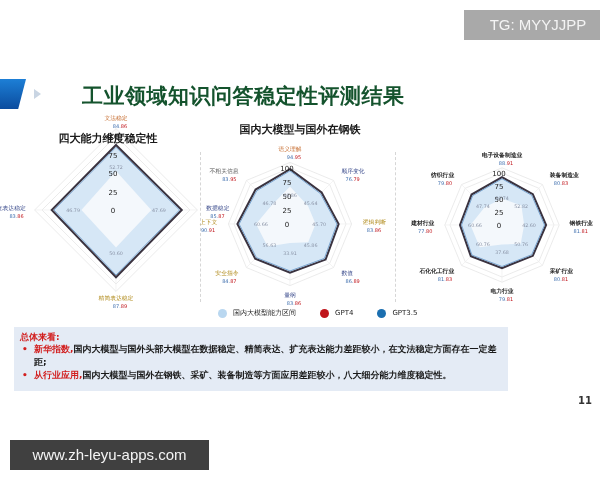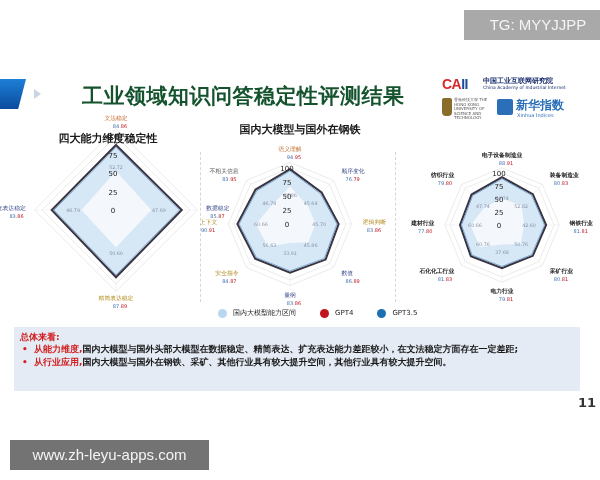--- a/index.html
+++ b/index.html
@@ -6,21 +6,21 @@
   html, body { width: 600px; height: 480px; background: #ffffff; overflow: hidden; }
   body { position: relative; font-family: "DejaVu Sans", "Liberation Sans", sans-serif; color: #222; }
 
   .watermark-top {
     position: absolute; left: 464px; top: 10px; width: 148px; height: 30px;
     background: #a9a9a9; color: #f4f4f4; font-size: 15px; line-height: 30px;
     text-align: center; font-family: "Liberation Sans", sans-serif;
   }
   .watermark-bottom {
     position: absolute; left: 10px; top: 440px; width: 199px; height: 30px;
-    background: #737373; color: #f4f4f4; font-size: 15px; line-height: 30px;
+    background: #404040; color: #f4f4f4; font-size: 15px; line-height: 30px;
     text-align: center; font-family: "Liberation Sans", sans-serif;
   }
 
   .slide { position: absolute; left: 0; top: 68px; width: 600px; height: 346px; background: #ffffff; }
 
   .title-accent {
     position: absolute; left: 0; top: 11px; width: 26px; height: 30px;
     background: linear-gradient(180deg, #1d7fd6, #0b4c9e);
     clip-path: polygon(0 0, 100% 0, 70% 100%, 0 100%);
   }
@@ -49,49 +49,39 @@
   .chart-title { position: absolute; top: 0; left: 0; width: 100%; text-align: center; font-size: 11px; font-weight: bold; color: #1a1a1a; }
   .chart svg { position: absolute; left: 0; top: 0; overflow: visible; }
 
   .divider { position: absolute; top: 84px; height: 150px; border-left: 1px dashed #d6d6d6; }
 
   .legend { position: absolute; left: 218px; top: 238px; height: 14px; display: flex; align-items: center; gap: 24px; font-size: 7px; color: #222; }
   .legend-item { display: flex; align-items: center; gap: 6px; }
   .legend-dot { width: 9px; height: 9px; border-radius: 50%; }
 
   .summary {
-    position: absolute; left: 14px; top: 259px; width: 566px; height: 64px;
+    position: absolute; left: 14px; top: 259px; width: 494px; height: 64px;
     background: #e4ebf5; padding: 4px 6px;
   }
   .summary-heading { font-size: 9px; font-weight: bold; color: #d21f1f; line-height: 12px; }
   .summary-bullet { position: relative; font-size: 9px; font-weight: bold; color: #1a1a1a; line-height: 13px; padding-left: 14px; }
   .summary-bullet .dot { position: absolute; left: 2px; top: 0; color: #d21f1f; }
   .summary-bullet .hl { color: #d21f1f; }
-  .page-num { position: absolute; left: 578px; top: 327px; font-size: 13px; font-weight: bold; color: #333; }
+  .page-num { position: absolute; left: 578px; top: 327px; font-size: 10px; font-weight: bold; color: #333; }
 </style>
 </head>
 <body>
 
 <div class="watermark-top">TG: MYYJJPP</div>
 
 <div class="slide">
   <div class="title-accent"></div>
   <div class="title-arrow"></div>
   <div class="slide-title">工业领域知识问答稳定性评测结果</div>
 
-  <div class="logos">
-    <div class="caii-logo">CA<span>II</span></div>
-    <div class="caii-cn">中国工业互联网研究院</div>
-    <div class="caii-en">China Academy of Industrial Internet</div>
-    <div class="hkust-logo"></div>
-    <div class="hkust-text">香港科技大學 THE HONG KONG UNIVERSITY OF SCIENCE AND TECHNOLOGY</div>
-    <div class="xinhua-box"></div>
-    <div class="xinhua-cn">新华指数</div>
-    <div class="xinhua-en">Xinhua Indices</div>
-  </div>
 
   <div class="chart" id="chart0" style="left:8px;width:200px;height:182px;">
       <svg width="200" height="182" viewBox="0 0 200 182">
         <polygon points="108,71.5 126.5,90 108,108.5 89.5,90" fill="none" stroke="#e6e6e6" stroke-width="0.8"></polygon>
         <polygon points="108,53 145,90 108,127 71,90" fill="none" stroke="#e6e6e6" stroke-width="0.8"></polygon>
         <polygon points="108,34.5 163.5,90 108,145.5 52.5,90" fill="none" stroke="#e6e6e6" stroke-width="0.8"></polygon>
         <polygon points="108,16 182,90 108,164 34,90.00000000000001" fill="none" stroke="#e6e6e6" stroke-width="0.8"></polygon>
         <polygon points="108,8.599999999999994 189.4,90 108,171.4 26.599999999999994,90.00000000000001" fill="none" stroke="#e6e6e6" stroke-width="0.8"></polygon>
         <line x1="108" y1="90" x2="108" y2="8.599999999999994" stroke="#ececec" stroke-width="0.6"></line>
         <line x1="108" y1="90" x2="189.4" y2="90" stroke="#ececec" stroke-width="0.6"></line>
@@ -241,24 +231,24 @@
     <div class="legend-item">
       <span class="legend-dot" style="background:#1b6fb0"></span>
       <span>GPT3.5</span>
     </div>
   </div>
 
   <div class="summary">
     <div class="summary-heading">总体来看:</div>
     <div class="summary-bullet">
       <span class="dot">•</span>
-      <span class="hl">从能力维度,</span><span>国内大模型与国外头部大模型在数据稳定、精简表达、扩充表达能力差距较小，在文法稳定方面存在一定差距;</span>
+      <span class="hl">新华指数,</span><span>国内大模型与国外头部大模型在数据稳定、精简表达、扩充表达能力差距较小，在文法稳定方面存在一定差距;</span>
     </div>
     <div class="summary-bullet">
       <span class="dot">•</span>
-      <span class="hl">从行业应用,</span><span>国内大模型与国外在钢铁、采矿、其他行业具有较大提升空间，其他行业具有较大提升空间。</span>
+      <span class="hl">从行业应用,</span><span>国内大模型与国外在钢铁、采矿、装备制造等方面应用差距较小，八大细分能力维度稳定性。</span>
     </div>
   </div>
 
   <div class="page-num">11</div>
 </div>
 
 <div class="watermark-bottom">www.zh-leyu-apps.com</div>
 
 </body></html>

